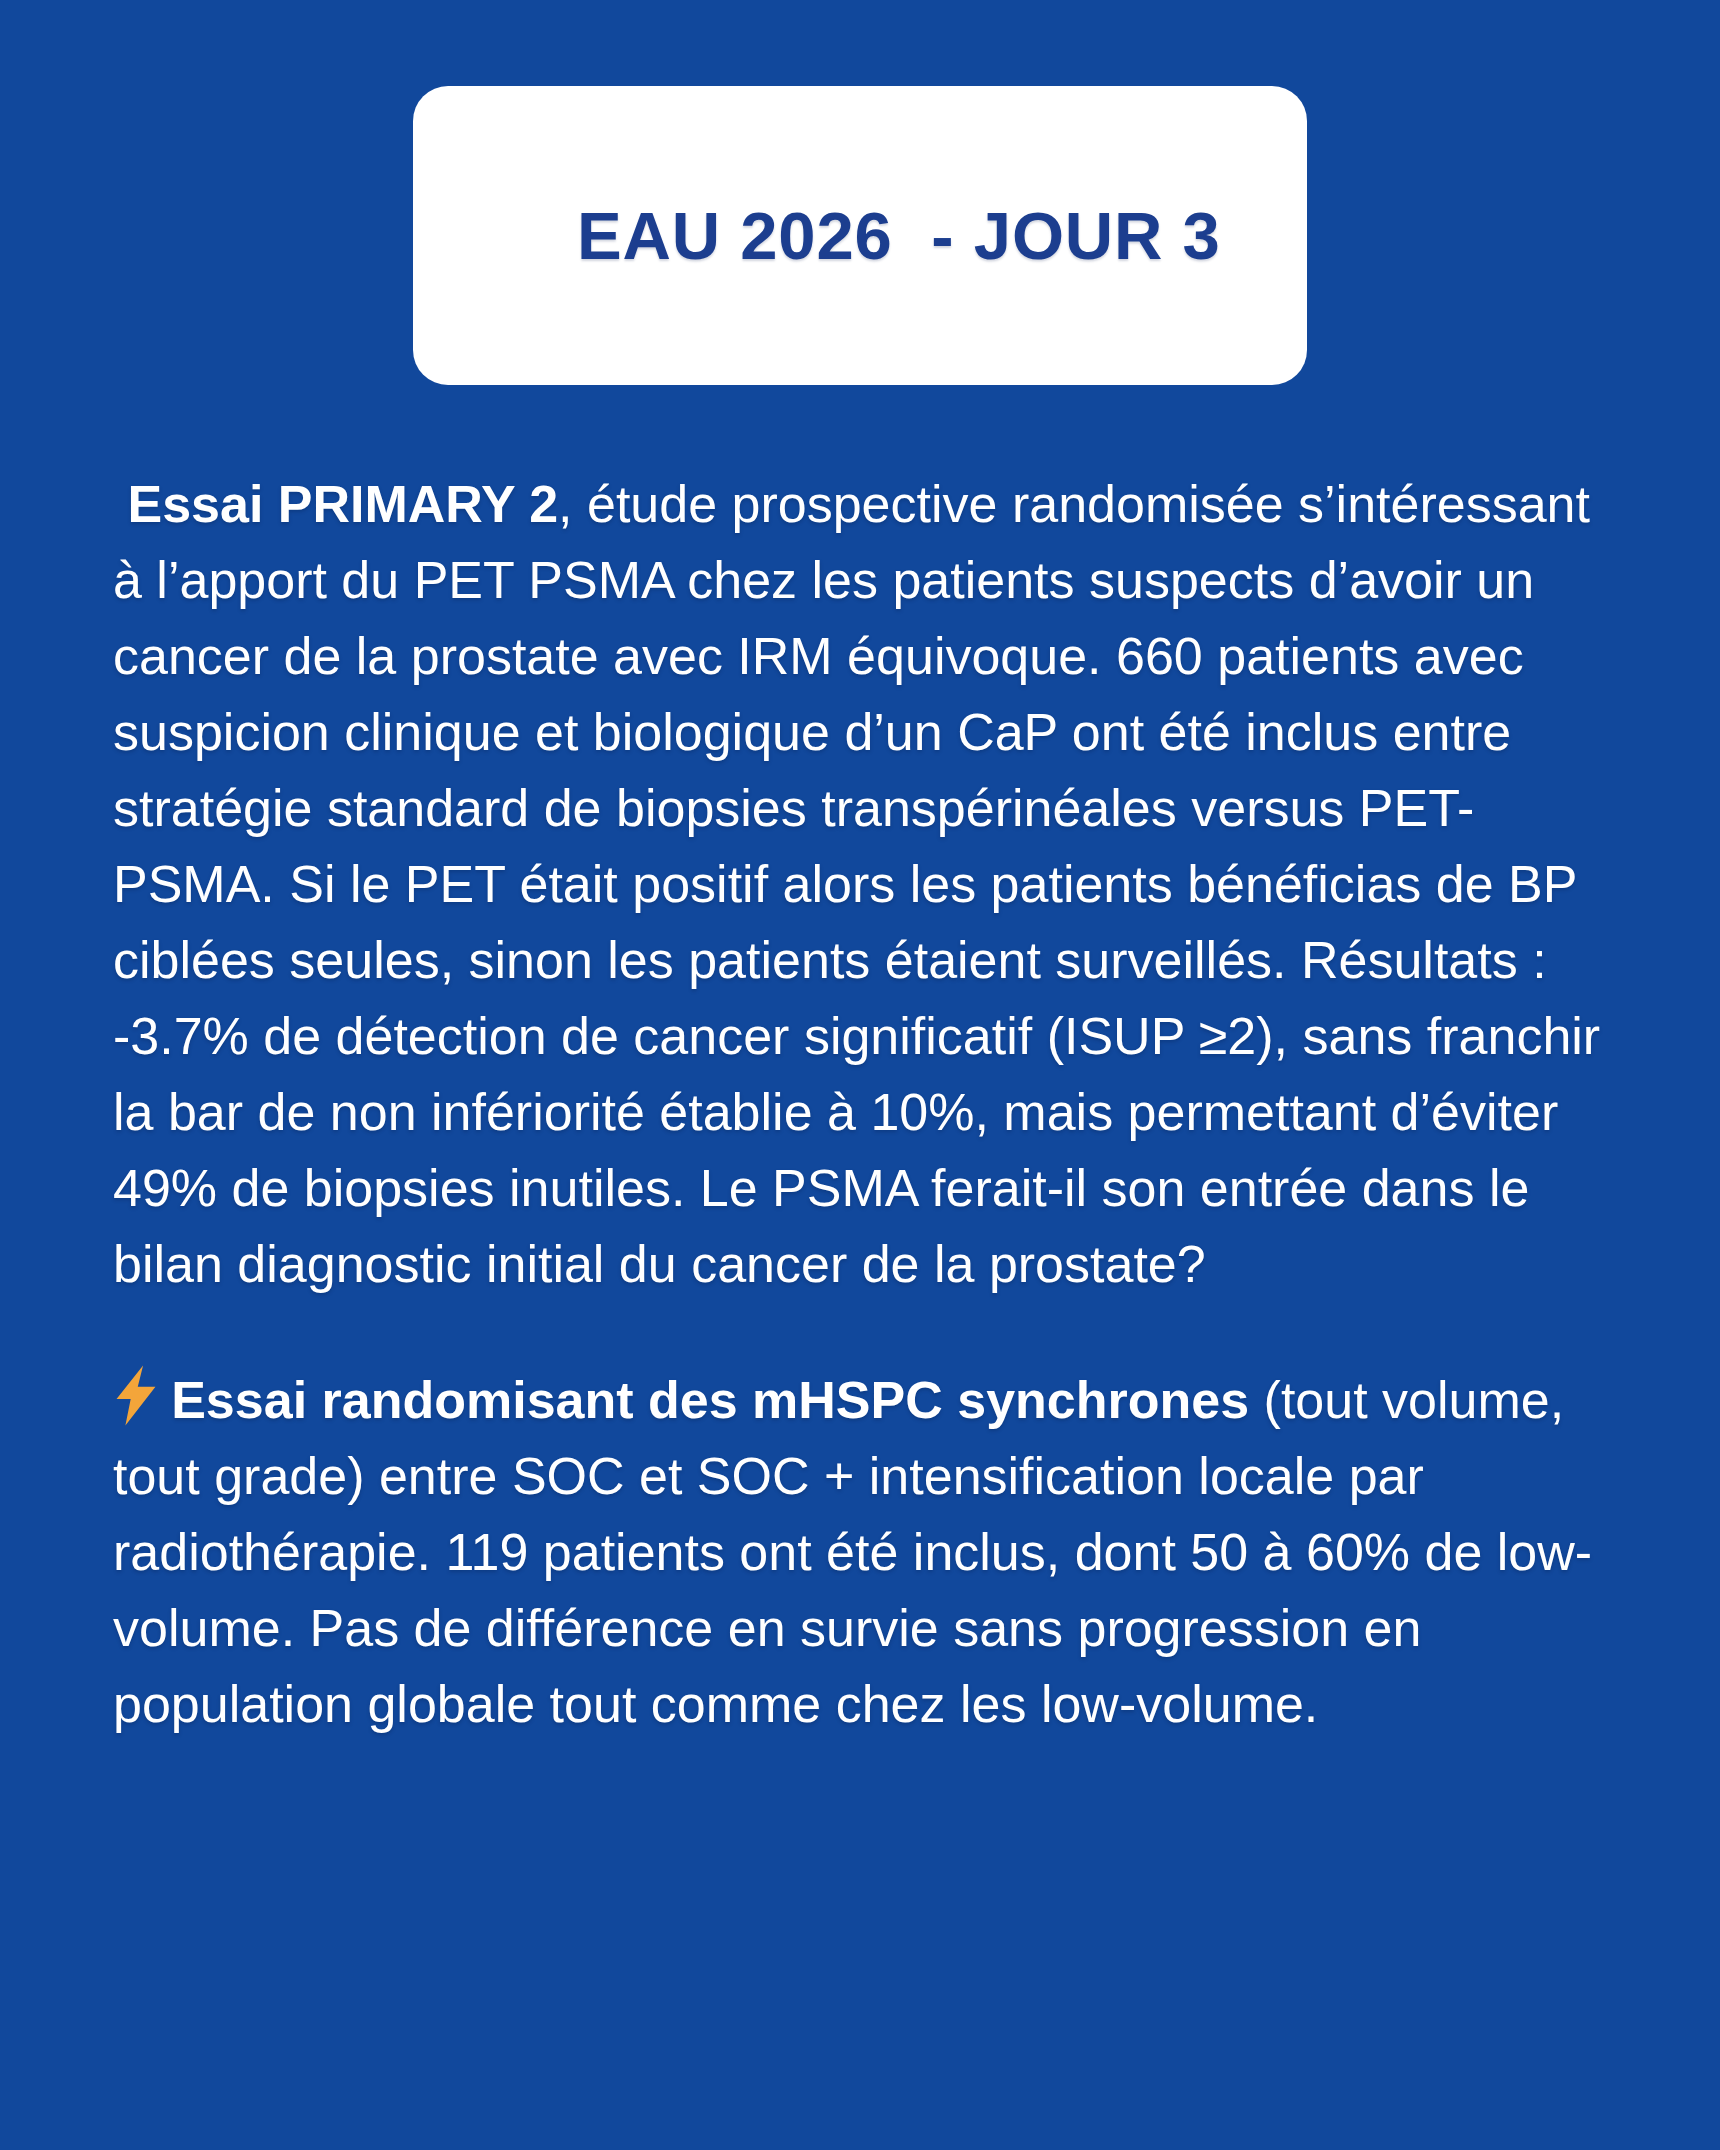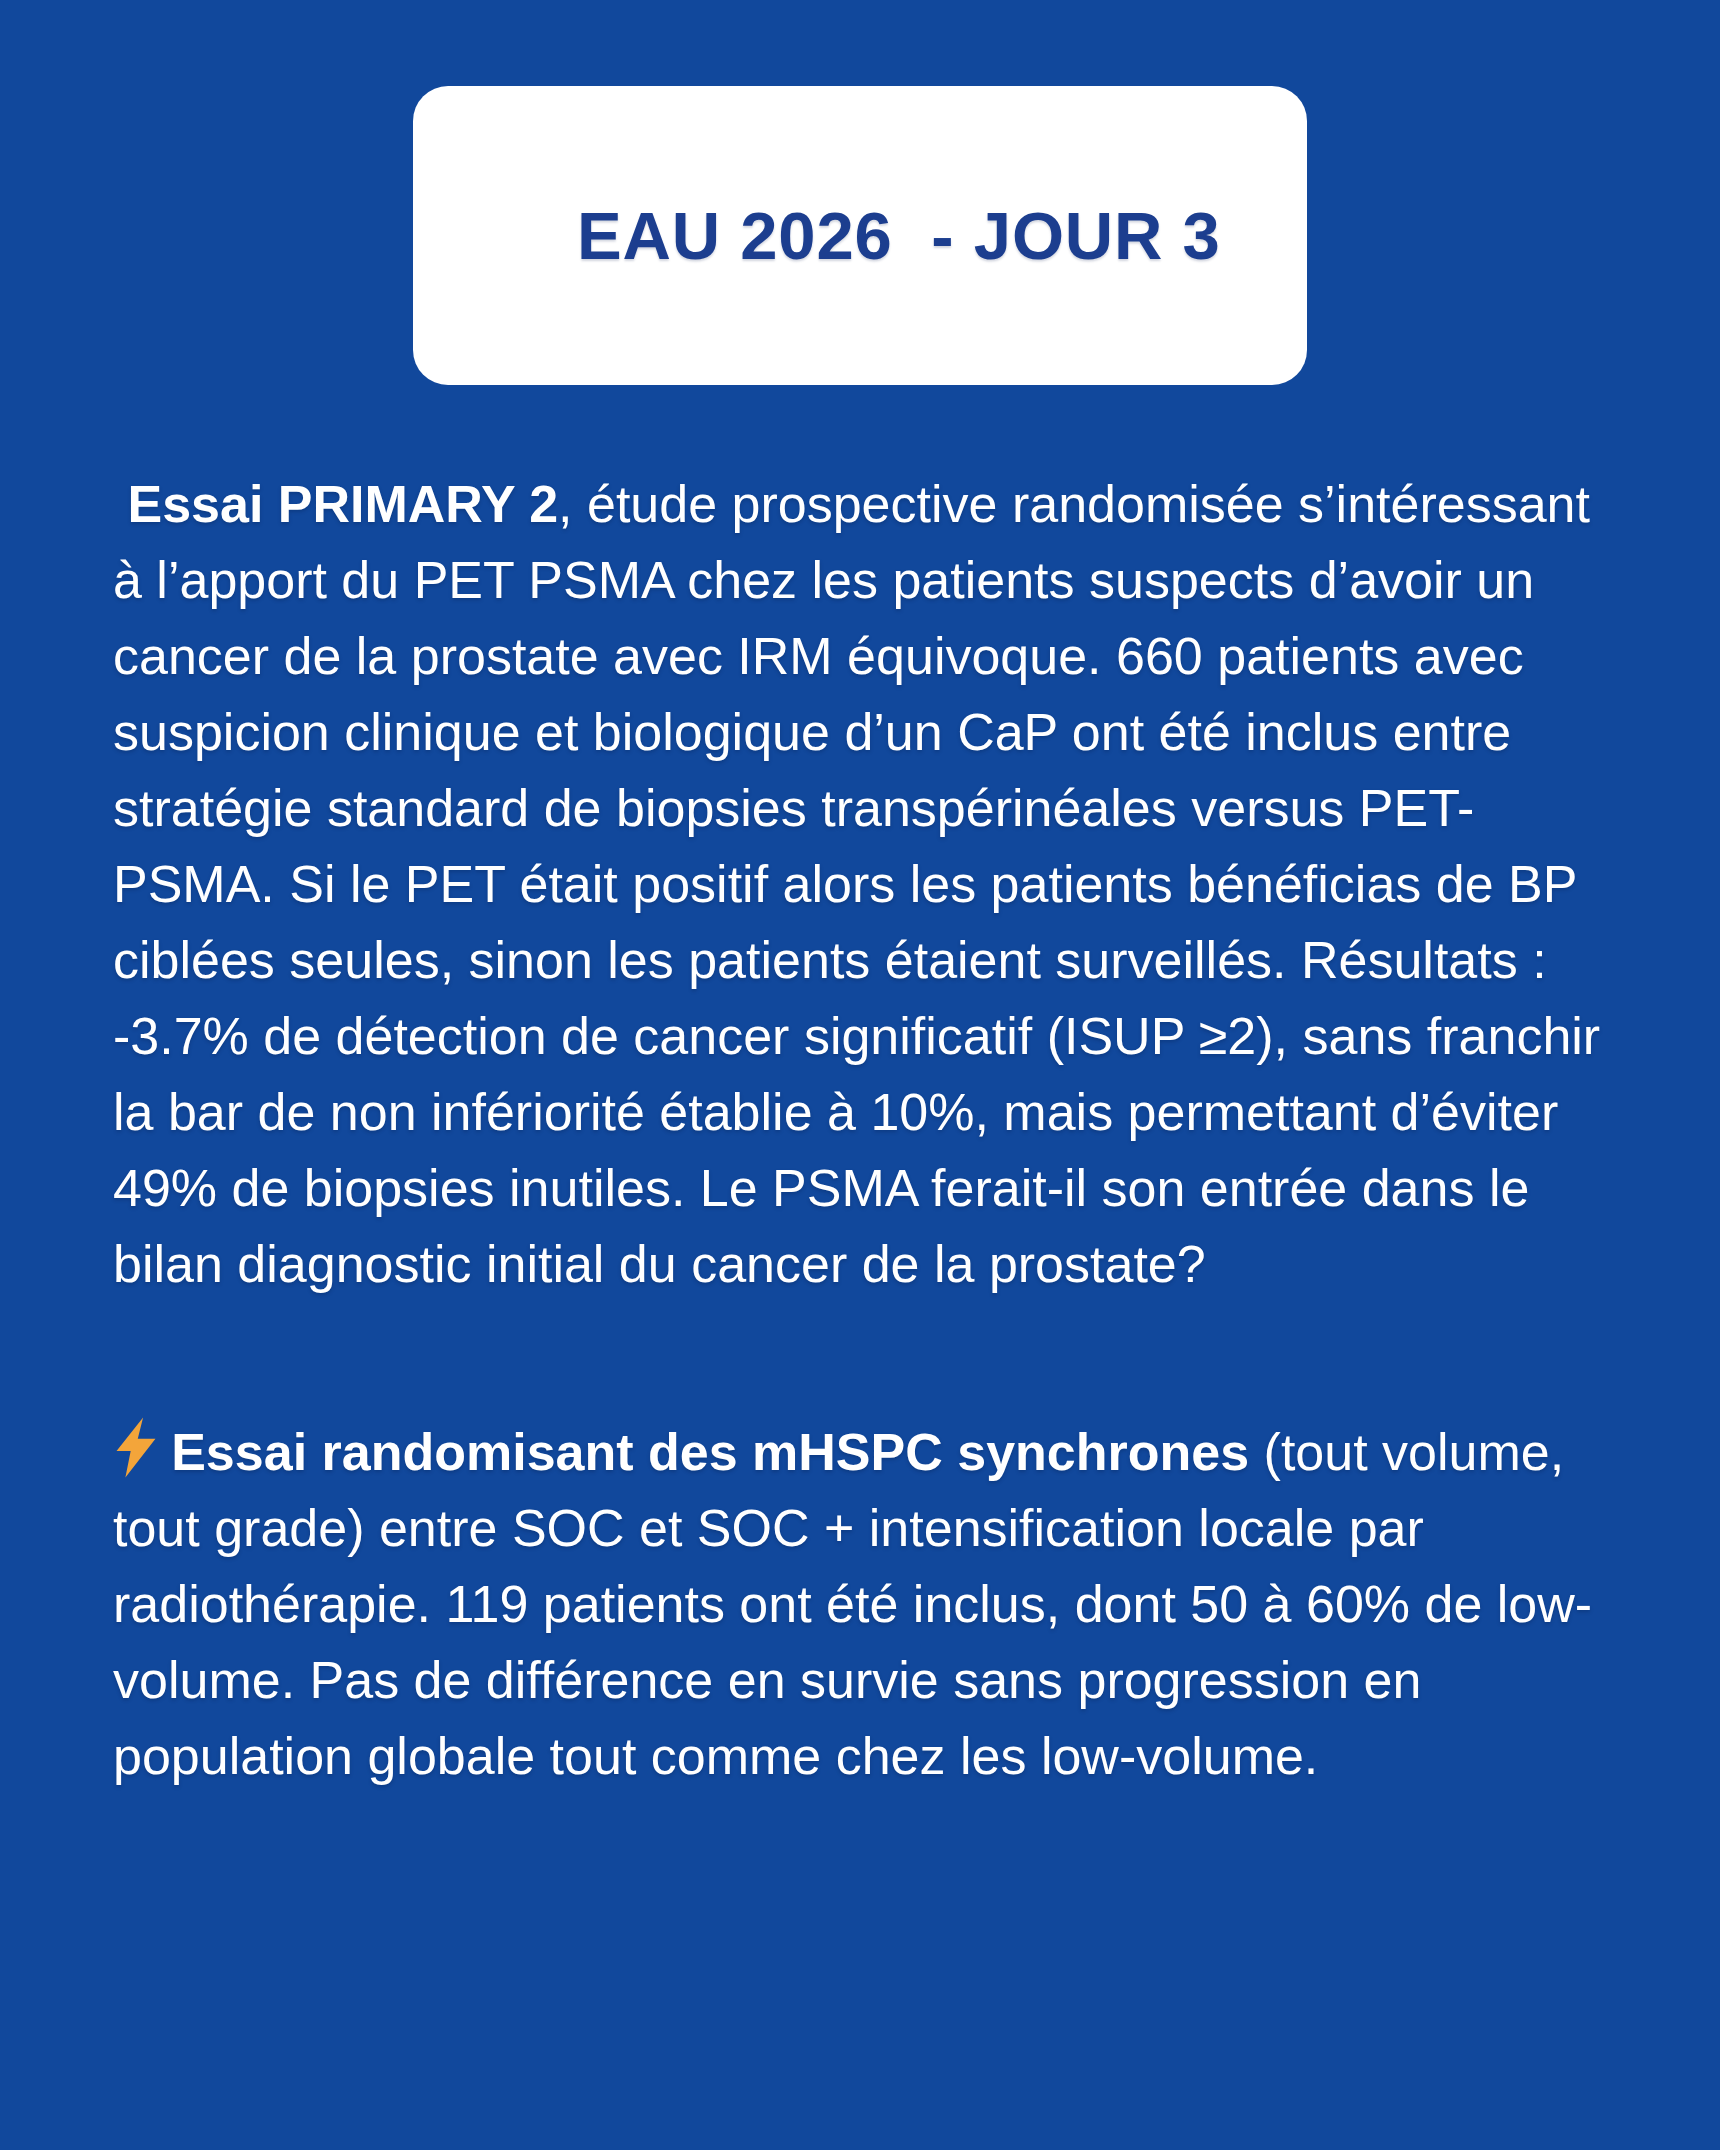--- a/index.html
+++ b/index.html
@@ -33,21 +33,21 @@
     margin: 81px 107px 0 113px;
     color: var(--body-text, #FFFFFF);
     font-size: 52px;
     line-height: 76px;
     text-shadow: 0 2.3px 3.8px rgba(5, 25, 70, 0.28);
   }
   .para {
     margin: 0;
     white-space: pre-wrap;
   }
-  .para + .para { margin-top: 112px; }
+  .para + .para { margin-top: 60px; }
   .para strong { font-weight: 700; }
   .bolt {
     display: inline-block;
     width: 46px;
     height: 61px;
     vertical-align: -7.6px;
     margin-right: 12.2px;
     color: var(--bolt, #F3A53A);
   }
   .bolt svg { width: 100%; height: 100%; display: block; }

